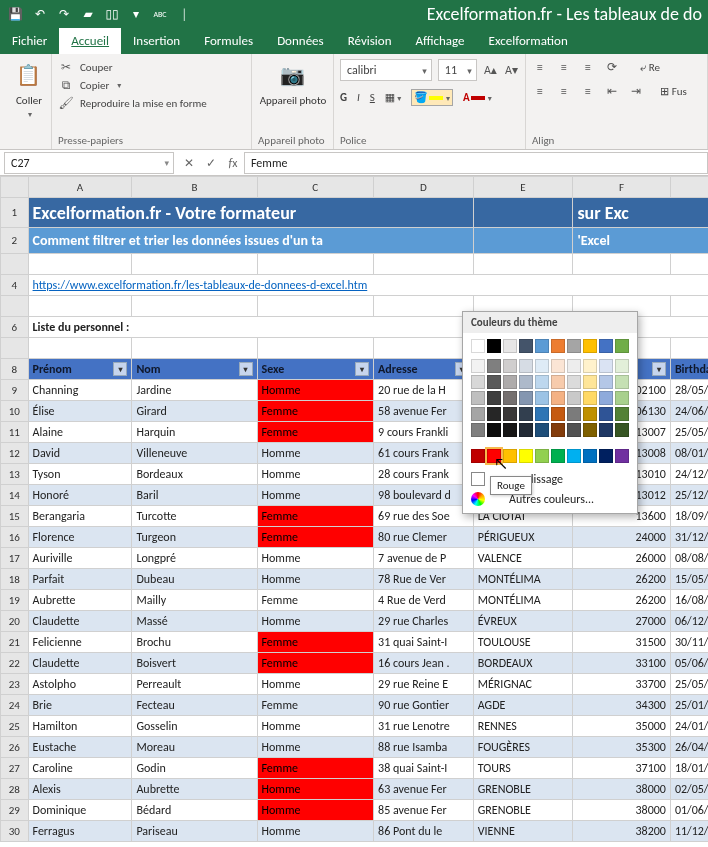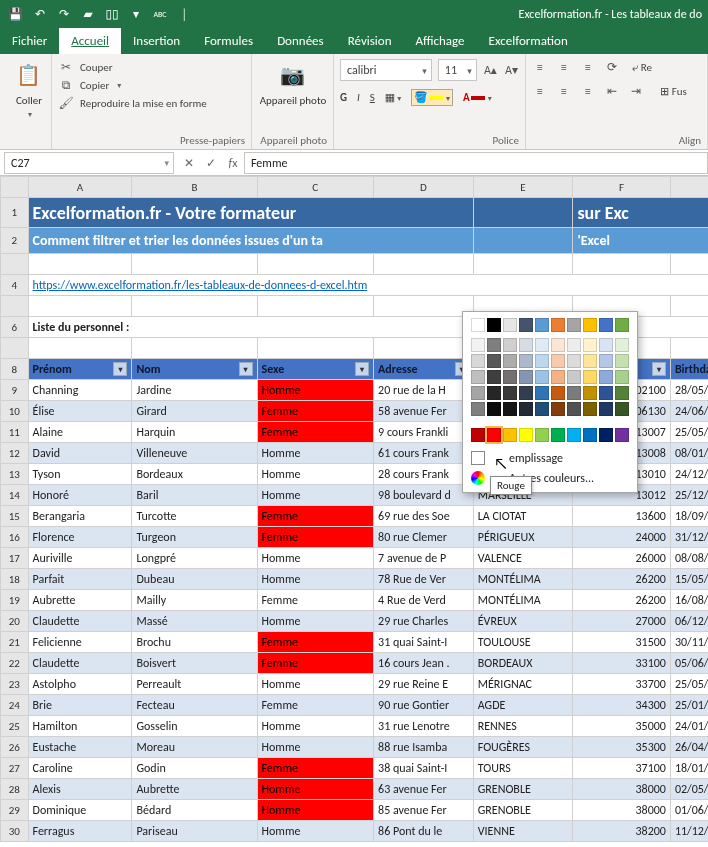--- a/index.html
+++ b/index.html
@@ -13,31 +13,31 @@
     --red-bright:#ff0000;
     --title-blue:#3768a2;
     --subtitle-blue:#5b9bd5;
   }
   * { box-sizing:border-box; font-family:"Segoe UI",Calibri,Arial,sans-serif; }
   body { margin:0; width:708px; height:847px; overflow:hidden; background:#fff; font-size:12px; color:#222; }
 
   
   .qat { height:28px; background:var(--green); display:flex; align-items:center; color:#fff; padding:0 6px; gap:4px; }
   .qat .ico { width:20px; height:20px; display:flex; align-items:center; justify-content:center; font-size:12px; }
-  .qat .title { margin-left:auto; font-size:12px; white-space:nowrap; overflow:hidden;text-align:center; }
+  .qat .title { margin-left:auto; font-size:18px; white-space:nowrap; overflow:hidden;text-align:center; }
 
   
   .tabs { height:26px; background:var(--green); display:flex; align-items:flex-end; color:#fff; font-size:13px; }
   .tab { padding:5px 12px 6px; cursor:default; }
   .tab.active { background:#fff; color:var(--green);text-decoration:underline; }
 
   
   .ribbon { height:96px; background:var(--ribbon-grey); border-bottom:1px solid var(--border-grey); display:flex; position:relative; }
   .group { border-right:1px solid #d8d6d4; padding:4px 6px 2px; display:flex; flex-direction:column; justify-content:space-between; }
-  .group-label { text-align:right; font-size:11px; color:#666; padding-top:2px; }
+  .group-label { text-align:left; font-size:11px; color:#666; padding-top:2px; }
   .btn-lg { width:46px; display:flex; flex-direction:column; align-items:center; gap:2px; font-size:11px; color:#333; }
   .btn-lg .glyph { width:34px; height:34px; display:flex; align-items:center; justify-content:center; font-size:20px; color:#555; }
   .row { display:flex; align-items:center; gap:6px; font-size:11px; color:#444; padding:1px 0; }
   .ico-s { width:16px; height:16px; display:inline-flex; align-items:center; justify-content:center; color:#555; font-size:12px; }
   .font-box { border:1px solid var(--border-grey); background:#fff; height:22px; padding:0 16px 0 6px; font-size:12px; display:flex; align-items:center; position:relative; }
   .font-box:after { content:"▾"; position:absolute; right:4px; font-size:9px; color:#666; }
   .bucket { display:inline-flex; align-items:center; gap:1px; }
   .bucket-bar { width:14px; height:4px; }
   .drop { font-size:8px; color:#666; margin-left:2px; }
 
@@ -167,21 +167,21 @@
     </div>
     <div class="group-label">Police</div>
   </div>
   <div class="group" style="flex:1">
     <div>
       <div class="row" style="gap:8px;">
         <span class="ico-s">≡</span>
         <span class="ico-s">≡</span>
         <span class="ico-s">≡</span>
         <span class="ico-s">⟳</span>
-        <span style="margin-left:4px">⤶ Re</span>
+        <span style="margin-left:12px">⤶ Re</span>
       </div>
       <div class="row" style="gap:8px;margin-top:6px;">
         <span class="ico-s">≡</span>
         <span class="ico-s">≡</span>
         <span class="ico-s">≡</span>
         <span class="ico-s">⇤</span>
         <span class="ico-s">⇥</span>
         <span style="margin-left:8px">⊞ Fus</span>
       </div>
     </div>
@@ -499,20 +499,21 @@
           <td class="cell ">Homme</td>
           <td class="cell ">86 Pont du le</td>
           <td class="cell ">VIENNE</td>
           <td class="cell num">38200</td>
           <td class="cell ">11/12/198</td>
         </tr>
       </tbody>
   </table>
 
   <div class="popup">
+    <h4>Couleurs du thème</h4>
     <div class="swatch-grid" id="theme-top">
         <div class="sw" style="background: rgb(255, 255, 255);"></div>
         <div class="sw" style="background: rgb(0, 0, 0);"></div>
         <div class="sw" style="background: rgb(231, 230, 230);"></div>
         <div class="sw" style="background: rgb(68, 84, 106);"></div>
         <div class="sw" style="background: rgb(91, 155, 213);"></div>
         <div class="sw" style="background: rgb(237, 125, 49);"></div>
         <div class="sw" style="background: rgb(165, 165, 165);"></div>
         <div class="sw" style="background: rgb(255, 192, 0);"></div>
         <div class="sw" style="background: rgb(68, 114, 196);"></div>

